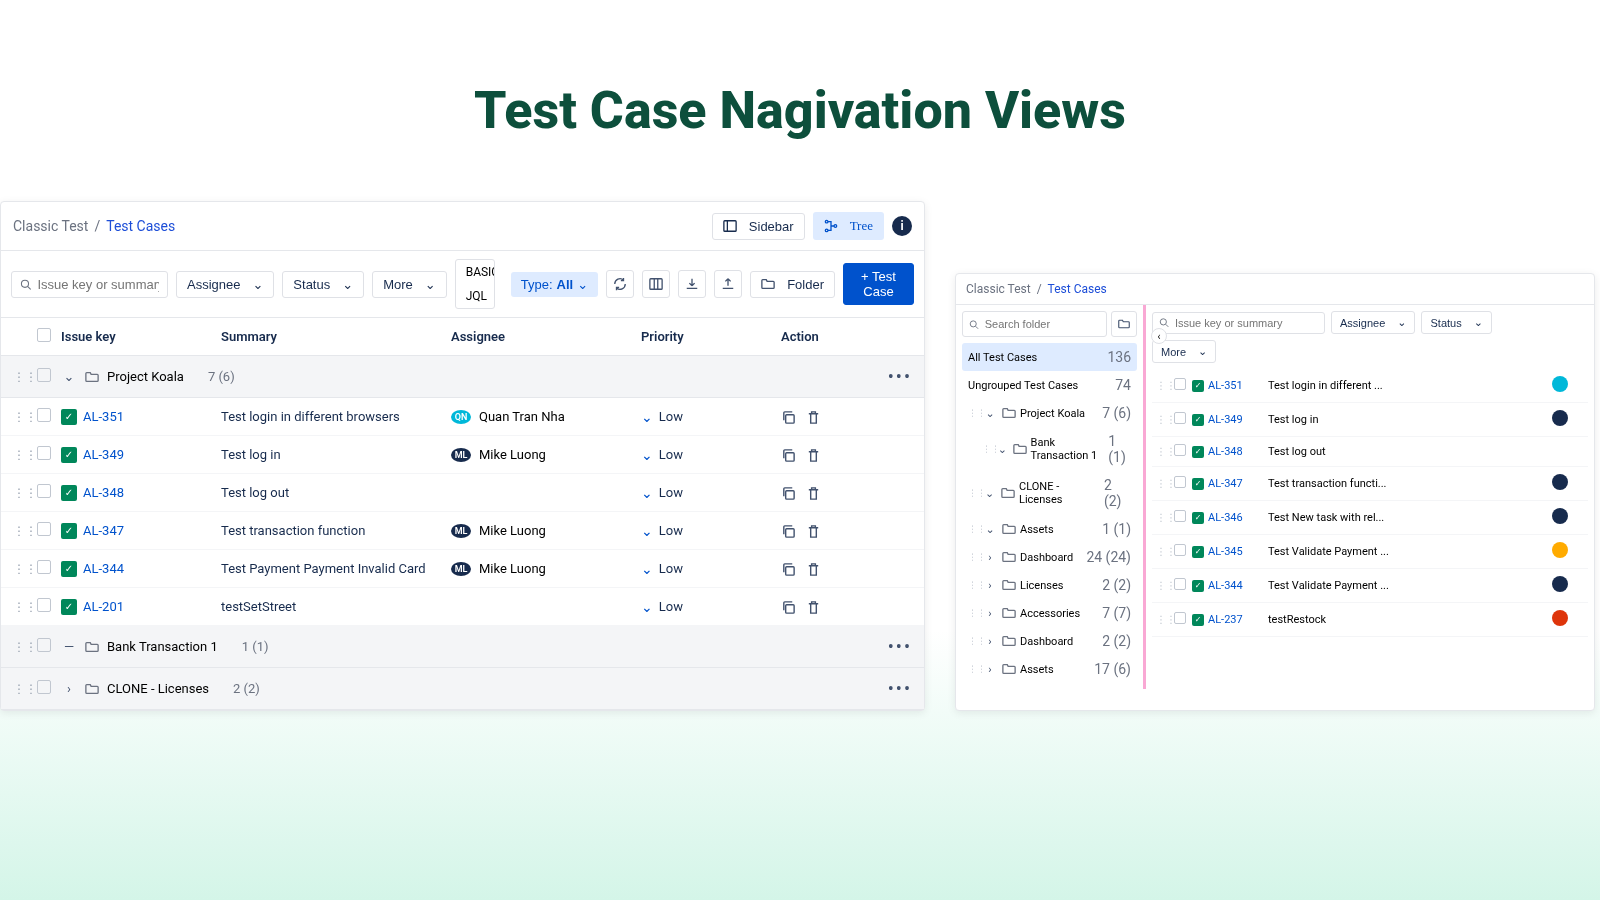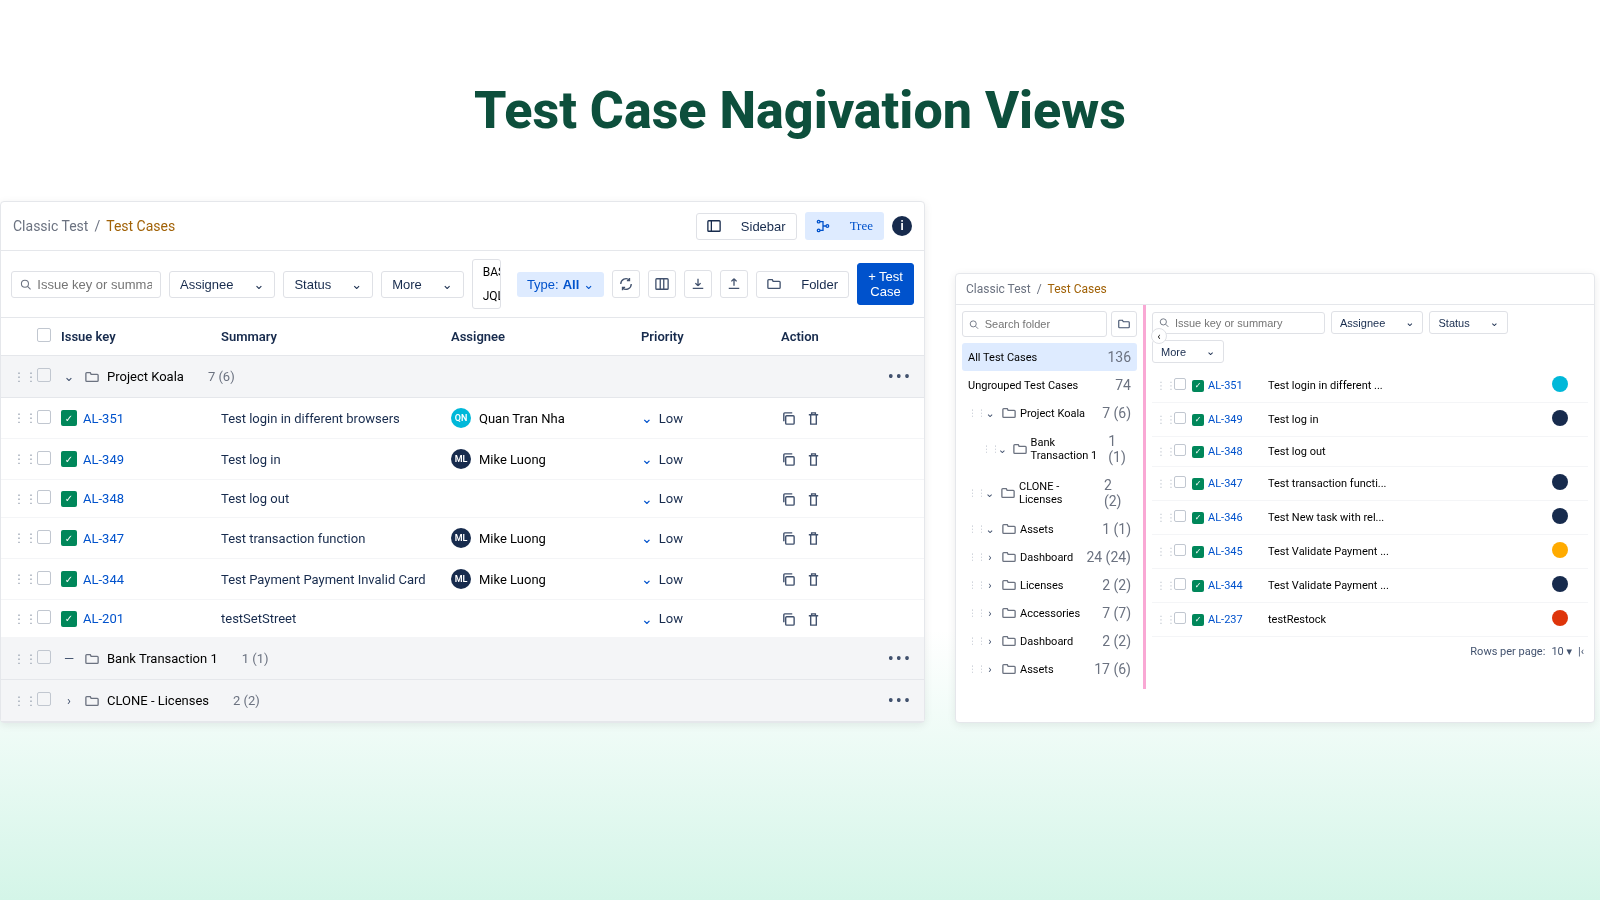--- a/index.html
+++ b/index.html
@@ -5,23 +5,23 @@
 * { box-sizing: border-box; margin: 0; padding: 0; }
 body { font-family: -apple-system, BlinkMacSystemFont, "Segoe UI", Roboto, sans-serif; background: linear-gradient(180deg, #ffffff 0%, #ffffff 70%, #d4f5e8 100%); width: 1600px; height: 900px; overflow: hidden; }
 .page-title { color: #0d4f3c; font-size: 52px; font-weight: 800; text-align: center; padding: 80px 0 60px; }
 .panels { display: flex; gap: 30px; padding: 0 0 0 0; }
 .panel { background: #fff; border: 1px solid #e5e7eb; border-radius: 4px; box-shadow: 0 2px 8px rgba(0,0,0,0.08); }
 .panel-left { width: 925px; }
 .panel-right { width: 640px; position: relative; margin-top: 72px; }
 .breadcrumb { display: flex; align-items: center; padding: 10px 12px; font-size: 14px; gap: 6px; border-bottom: 1px solid #e5e7eb; }
 .breadcrumb .sep { color: #6b7280; }
 .breadcrumb .bc-link { color: #6b7280; }
-.breadcrumb .bc-current { color: #a16207; }
+.breadcrumb .bc-current { color: #1d4ed8; }
 .breadcrumb .right-controls { margin-left: auto; display: flex; gap: 8px; align-items: center; }
-.btn { display: inline-flex; align-items: center; gap: 20px; padding: 5px 10px; border: 1px solid #dfe1e6; border-radius: 3px; background: #fff; font-size: 13px; cursor: pointer; color: #172b4d; }
+.btn { display: inline-flex; align-items: center; gap: 12px; padding: 5px 10px; border: 1px solid #dfe1e6; border-radius: 3px; background: #fff; font-size: 13px; cursor: pointer; color: #172b4d; }
 .btn.active { background: #deebff; color: #0052cc; border-color: transparent; font-family: Liberation Serif, serif; }
 .btn.primary { background: #0052cc; color: #fff; border-color: #0052cc; }
 .btn.icon-only { padding: 6px; }
 .info-badge { width: 20px; height: 20px; border-radius: 50%; background: #172b4d; color: #fff; display: inline-flex; align-items: center; justify-content: center; font-size: 12px; font-weight: bold; }
 .toolbar { display: flex; align-items: center; padding: 8px 10px; gap: 8px; }
 .search-box { display: flex; align-items: center; border: 1px solid #dfe1e6; border-radius: 3px; padding: 5px 8px; gap: 6px; min-width: 150px; }
 .search-box input { border: none; outline: none; font-size: 13px; width: 100%; }
 .pill-group { display: inline-flex; border: 1px solid #dfe1e6; border-radius: 3px; overflow: hidden; flex-direction: column; }
 .pill-group .pill { padding: 5px 10px; font-size: 12px; cursor: pointer; }
 .toolbar .spacer { flex: 1; }
@@ -44,21 +44,21 @@
 .data-row .col-chk,.group-row .col-chk { width: 24px; }
 .data-row .col-key { width: 160px; display: flex; align-items: center; gap: 6px; }
 .data-row .col-summary { width: 230px; color: #172b4d; }
 .data-row .col-assignee { width: 190px; display: flex; align-items: center; gap: 8px; }
 .data-row .col-priority { width: 140px; display: flex; align-items: center; gap: 6px; color: #172b4d; }
 .data-row .col-action { width: 100px; display: flex; gap: 10px; color: #42526e; }
 .chk { width: 14px; height: 14px; border: 1.5px solid #c1c7d0; border-radius: 2px; display: inline-block; }
 .drag { font-size: 12px; }
 .issue-icon { width: 16px; height: 16px; background: #00875a; border-radius: 2px; color: #fff; display: inline-flex; align-items: center; justify-content: center; font-size: 10px; }
 .issue-link { color: #0052cc; }
-.avatar { width: 20px; height: 20px; border-radius: 50%; color: #fff; display: inline-flex; align-items: center; justify-content: center; font-size: 9px; font-weight: 600; }
+.avatar { width: 20px; height: 14px; border-radius: 50%; color: #fff; display: inline-flex; align-items: center; justify-content: center; font-size: 9px; font-weight: 600; }
 .avatar.qn { background: #00b8d9; }
 .avatar.ml { background: #172b4d; }
 .avatar.u3 { background: #ffab00; }
 .avatar.u4 { background: #de350b; }
 .prio-icon { color: #0052cc; font-size: 14px; }
 .folder { color: #6b7280; }
 .caret { color: #42526e; width: 16px; display: inline-block; text-align: center; }
 
 .panel-right .breadcrumb { font-size: 12px; padding: 8px 10px; }
 .right-body { display: flex; }
@@ -600,21 +600,16 @@
               <span class="c-h">⋮⋮</span>
     <span class="c-c"><span class="chk"></span></span>
     <span class="c-k">
                 <span class="issue-icon">✓</span>
                 <a class="issue-link">AL-237</a>
               </span>
     <span class="c-s">testRestock</span>
     <span class="c-a"><span class="avatar u4"></span></span>
             </div>
           </div>
-        <div class="pager">
-          <span>Rows per page:</span>
-          <span><span>10</span> ▾</span>
-          <span>|‹</span>
-        </div>
       </div>
     </div>
   </div>
 </div>
 
 </body></html>

